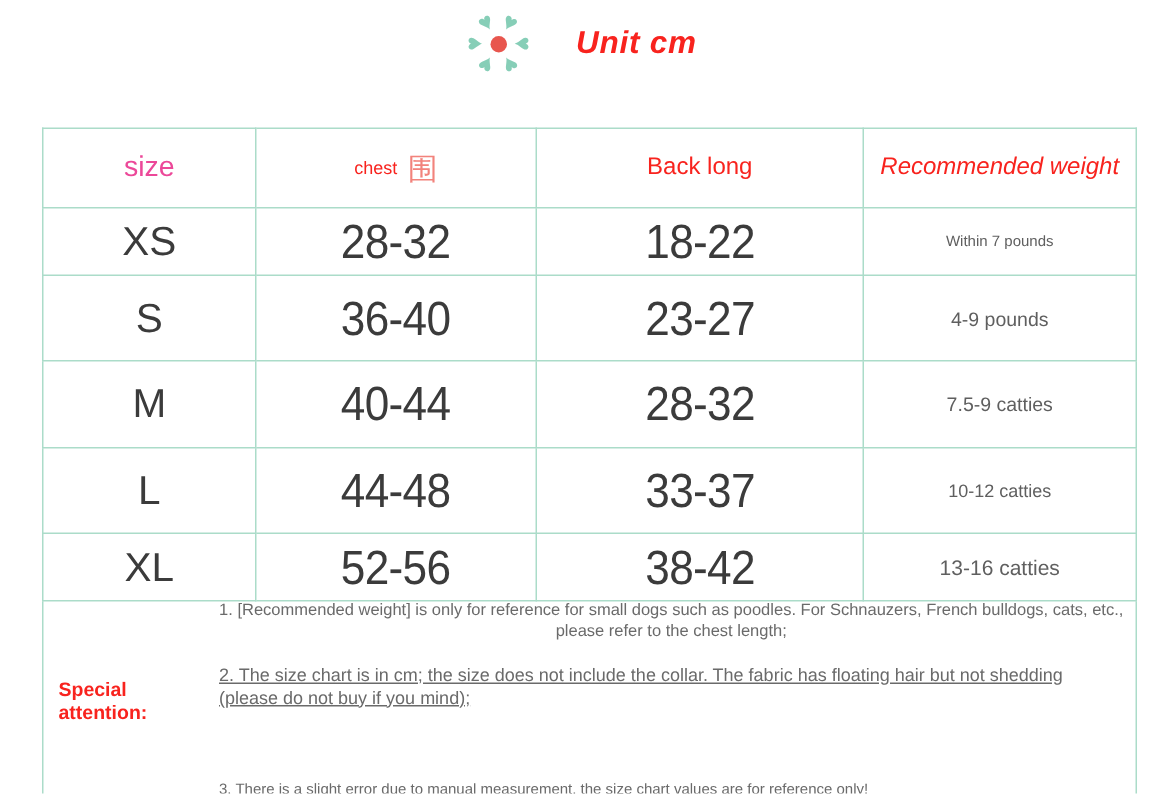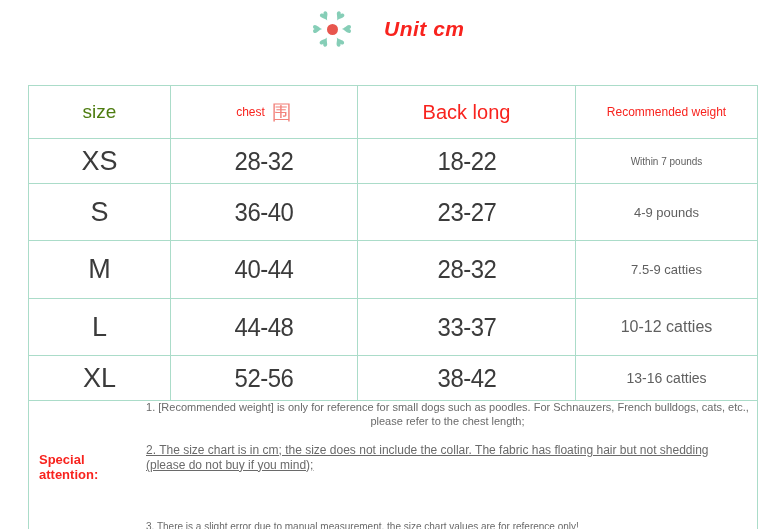--- a/index.html
+++ b/index.html
@@ -47,40 +47,40 @@
     text-align: center; vertical-align: middle;
     background: #ffffff;
   }
   tr.head-row td { height: 53px; }
   tr.row-0 td { height: 45px; }
   tr.row-1 td { height: 57px; }
   tr.row-2 td { height: 58px; }
   tr.row-3 td { height: 57px; }
   tr.row-4 td { height: 45px; }
 
-  .h-size  { font-size: 19px; color: #4d7c0f; }
+  .h-size  { font-size: 19px; color: #ec4899; }
   .h-chest { font-size: 12px; color: #f8231e; }
-  .h-back  { font-size: 20px; color: #f8231e; }
-  .h-rec   { font-size: 12px; color: #f8231e; }
+  .h-back  { font-size: 16px; color: #f8231e; }
+  .h-rec   { font-size: 16px; color: #f8231e; font-style: italic; }
   .chest-head-wrap { display: inline-flex; align-items: center; gap: 7px; }
   .stamp {
     display: inline-block;
     font-size: 20px; line-height: 1;
     color: #f2837c;
     font-family: "DejaVu Sans", sans-serif;
   }
 
   .size-cell { font-size: 27px; color: #3b3b3b; }
-  .num-cell  { font-size: 26px; color: #3b3b3b; }
+  .num-cell  { font-size: 32px; color: #3b3b3b; }
   .cond { display: inline-block; transform: scaleX(0.92); letter-spacing: -0.5px; }
   .weight-cell { color: #5f5f5f; }
   .w0 { font-size: 10px; }
   .w1 { font-size: 13px; }
   .w2 { font-size: 13px; }
-  .w3 { font-size: 16px; }
+  .w3 { font-size: 12px; }
   .w4 { font-size: 14px; }
 
   
   td.notes-cell { height: 103px; padding: 0; }
   .notes-wrap { display: flex; width: 100%; height: 100%; align-items: center; text-align: left; }
   .notes-label {
     flex: 0 0 117px;
     padding-left: 10px;
     font-size: 13px; font-weight: bold; color: #f8231e;
   }

